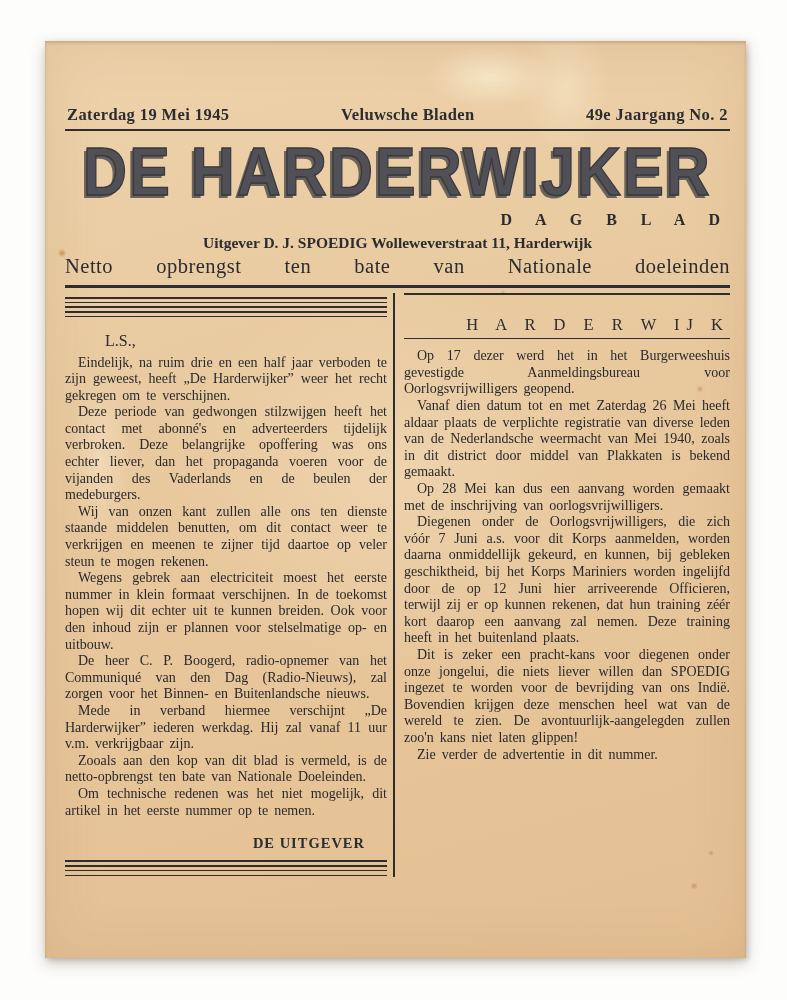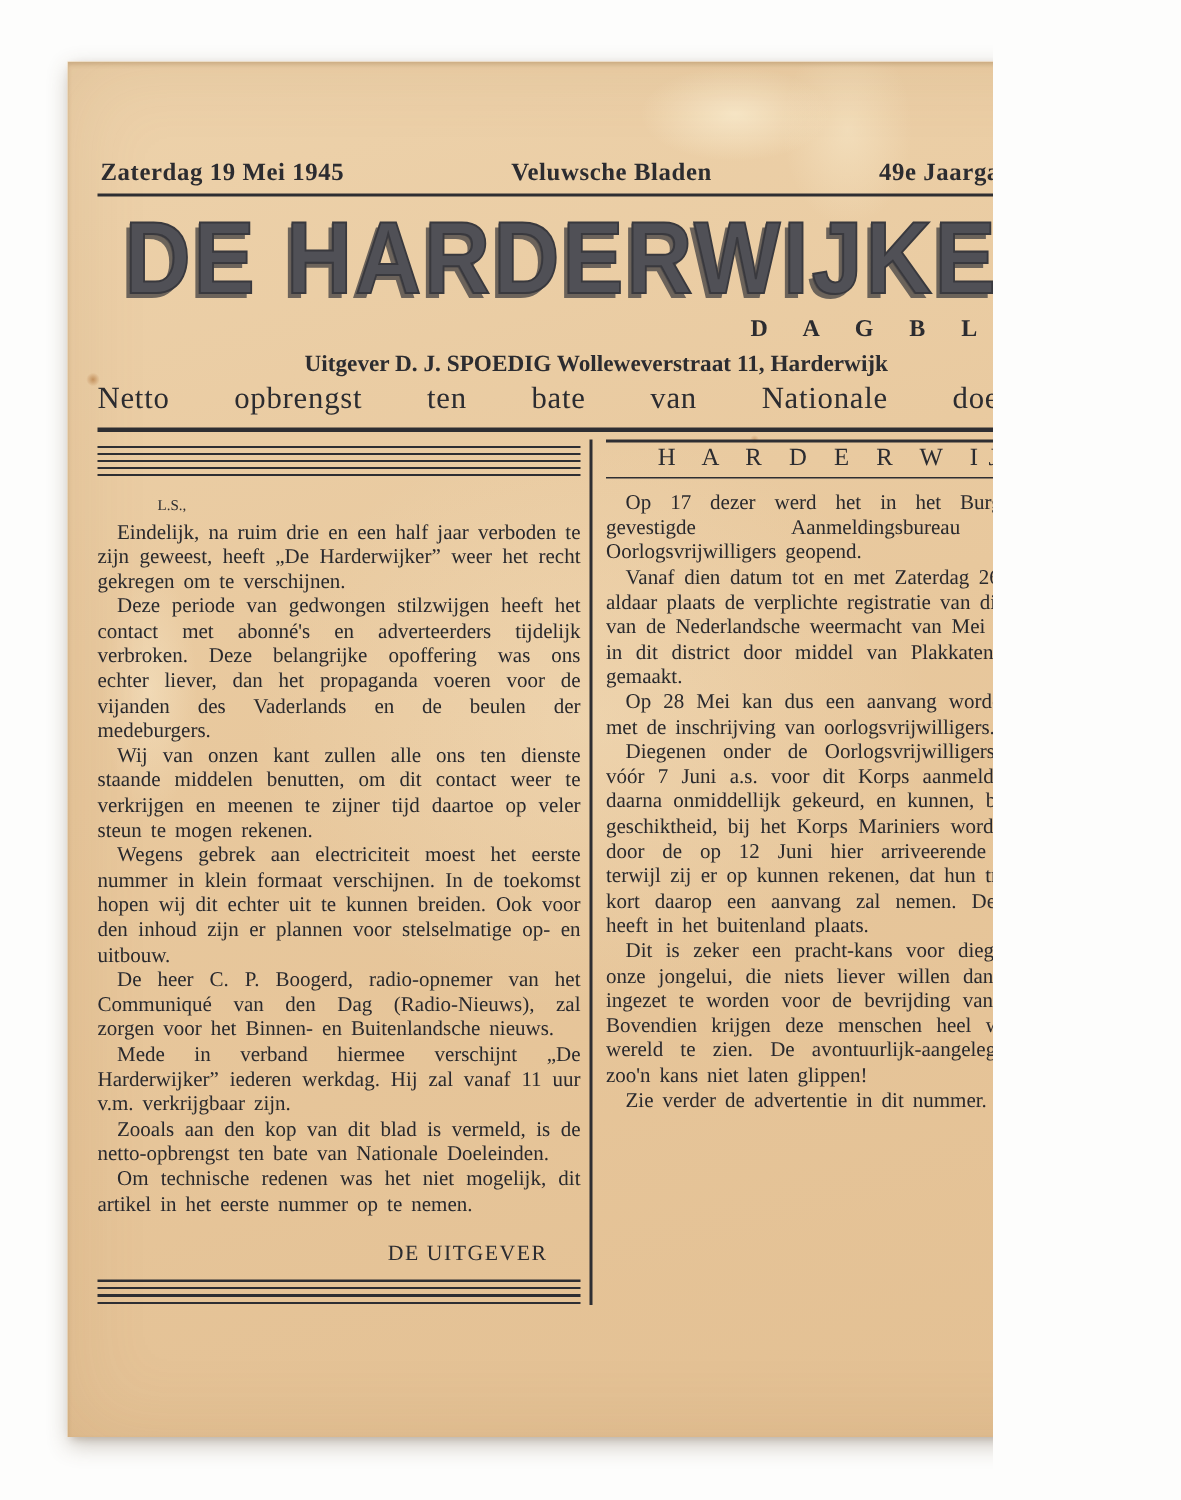--- a/index.html
+++ b/index.html
@@ -1,21 +1,21 @@
 <!DOCTYPE html>
 <html><head>
 <meta charset="utf-8">
 <style>
   * { box-sizing: border-box; }
   html, body { margin: 0; padding: 0; }
   body { width: 787px; height: 1000px; background: #fdfdfc; font-family: "Liberation Serif", serif; }
 
   .stage {
     position: relative;
-    width: 662px;
+    width: 787px;
     height: 1000px;
     background: #fdfdfc;
     overflow: hidden;
   }
 
   .paper {
     position: absolute;
     left: 45px;
     top: 41px;
     width: 701px;
@@ -114,47 +114,47 @@
     margin-top: 4px;
   }
   .multi-rule.bottom {
     margin-top: auto;
     height: 17px;
     background: repeating-linear-gradient(to bottom, #2e2e32 0 1.6px, rgba(0,0,0,0) 1.6px 4.9px);
   }
 
   .salutation {
     margin: 14px 0 5px;
-    font-size: 10px;
+    font-size: 16px;
     text-indent: 40px;
   }
   .body-par {
     margin: 0;
     font-size: 14px;
     line-height: 16.6px;
     text-align: justify;
     text-indent: 13px;
     word-spacing: 2.5px;
     color: #29292d;
   }
   .signature {
     margin: 16px 22px 8px 0;
     text-align: right;
-    font-weight: normal;
+    font-weight: bold;
     font-size: 14.5px;
     letter-spacing: 1px;
   }
 
   .heading-rule-top { height: 2px; background: #2e2e32; }
   .col-heading {
-    text-align: center;
+    text-align: right;
     font-size: 16.5px;
     letter-spacing: 7px;
     text-indent: 7px;
-    padding: 0 0 3px;
+    padding: 20px 0 3px;
   }
   .heading-rule-bottom { height: 1.8px; background: #2e2e32; margin-bottom: 9px; }
 </style>
 </head>
 <body>
 
 <div class="stage">
   <div class="paper">
     <div class="paper-inner">
 

